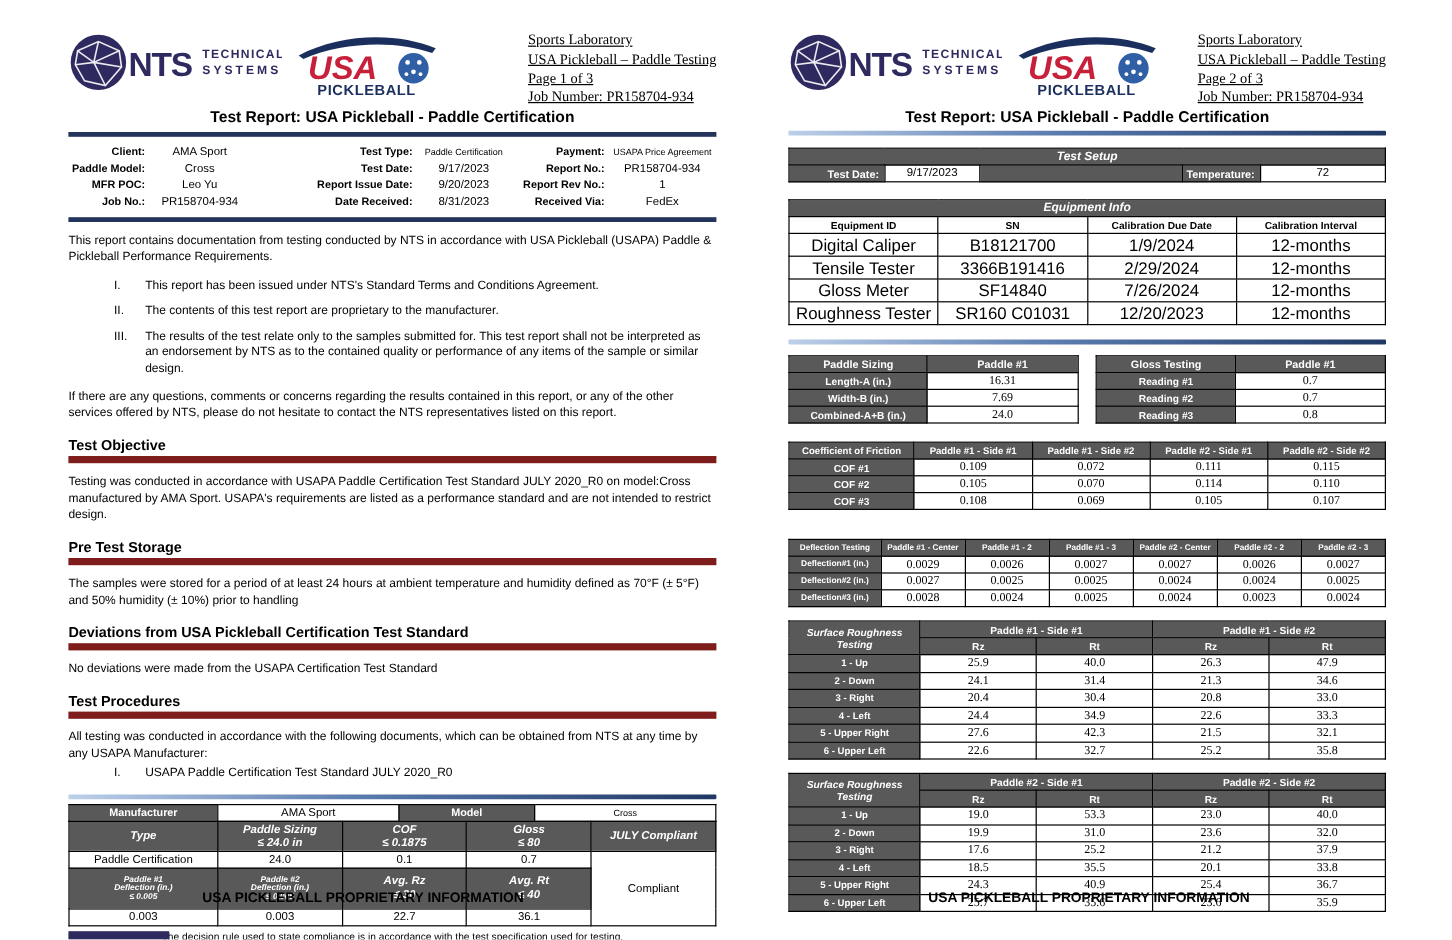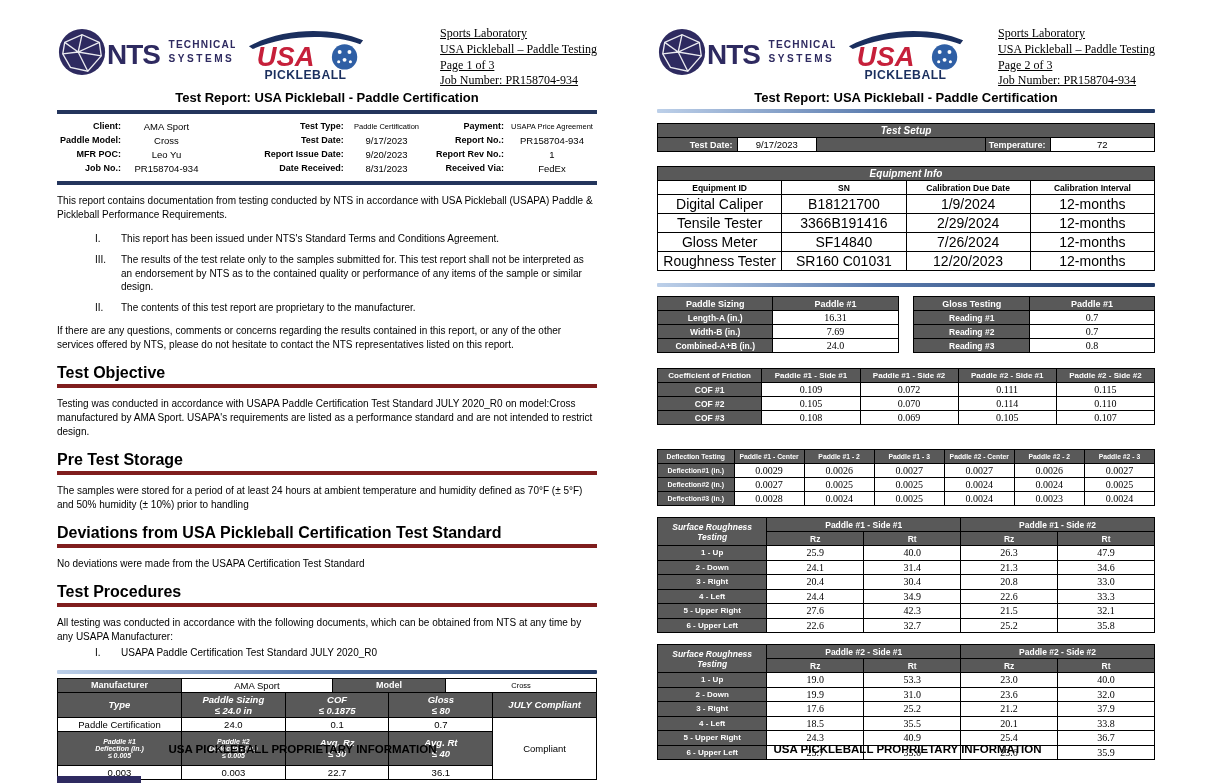--- a/index.html
+++ b/index.html
@@ -27,21 +27,21 @@
   .info-tbl td { padding:1.5px 3px; vertical-align:middle; }
   .info-tbl td:nth-child(odd) { font-weight:bold; text-align:right; white-space:nowrap; }
   .info-tbl td:nth-child(even) { text-align:center; font-size:9.5px; }
   .info-tbl tr:first-child td:nth-child(4),
   .info-tbl tr:first-child td:nth-child(6) { font-size:7.5px; }
 
   .body-text { font-size:10px; line-height:1.4; margin-top:9px; }
   .roman-list { margin:10px 0 0 38px; }
   .roman-item { display:flex; font-size:10px; line-height:1.38; margin-bottom:7px; }
   .roman-item .rnum { flex:0 0 26px; }
-  .section-h { font-weight:bold; font-size:16px; border-bottom:4px solid #7f1d1d;
+  .section-h { font-weight:bold; font-size:12px; border-bottom:6px solid #7f1d1d;
                padding-bottom:2px; margin-top:12px; }
 
   
   table.tbl { width:100%; border-collapse:collapse; font-size:9px; }
   table.tbl th, table.tbl td { border:1px solid #000; text-align:center; padding:1px 2px; height:14px; }
   .dark, table.tbl th { background:#595959; color:#fff; font-weight:bold; }
   .pre { white-space:pre-line;font-style:italic; }
 
   
   .mfr-tbl td { height:17px; }
@@ -176,26 +176,26 @@
       </div>
 
       <p class="body-text">This report contains documentation from testing conducted by NTS in accordance with USA Pickleball (USAPA) Paddle &amp; Pickleball Performance Requirements.</p>
 
       <div class="roman-list">
         <div class="roman-item">
           <span class="rnum">I.</span>
           <span>This report has been issued under NTS's Standard Terms and Conditions Agreement.</span>
         </div>
         <div class="roman-item">
+          <span class="rnum">II.</span>
+          <span>The contents of this test report are proprietary to the manufacturer.</span>
+        </div>
+        <div class="roman-item">
           <span class="rnum">III.</span>
           <span>The results of the test relate only to the samples submitted for.  This test report shall not be interpreted as an endorsement by NTS as to the contained quality or performance of any items of the sample or similar design.</span>
-        </div>
-        <div class="roman-item">
-          <span class="rnum">II.</span>
-          <span>The contents of this test report are proprietary to the manufacturer.</span>
         </div>
       </div>
 
       <p class="body-text">If there are any questions, comments or concerns regarding the results contained in this report, or any of the other services offered by NTS, please do not hesitate to contact the NTS representatives listed on this report.</p>
 
       <div class="section-h">Test Objective</div>
       <p class="body-text">Testing was conducted in accordance with USAPA Paddle Certification Test Standard JULY 2020_R0 on model:Cross manufactured by AMA Sport.  USAPA's requirements are listed as a performance standard and are not intended to restrict design.</p>
 
       <div class="section-h">Pre Test Storage</div>
       <p class="body-text">The samples were stored for a period of at least 24 hours at ambient temperature and humidity defined as 70°F (± 5°F) and 50% humidity (± 10%) prior to handling</p>

